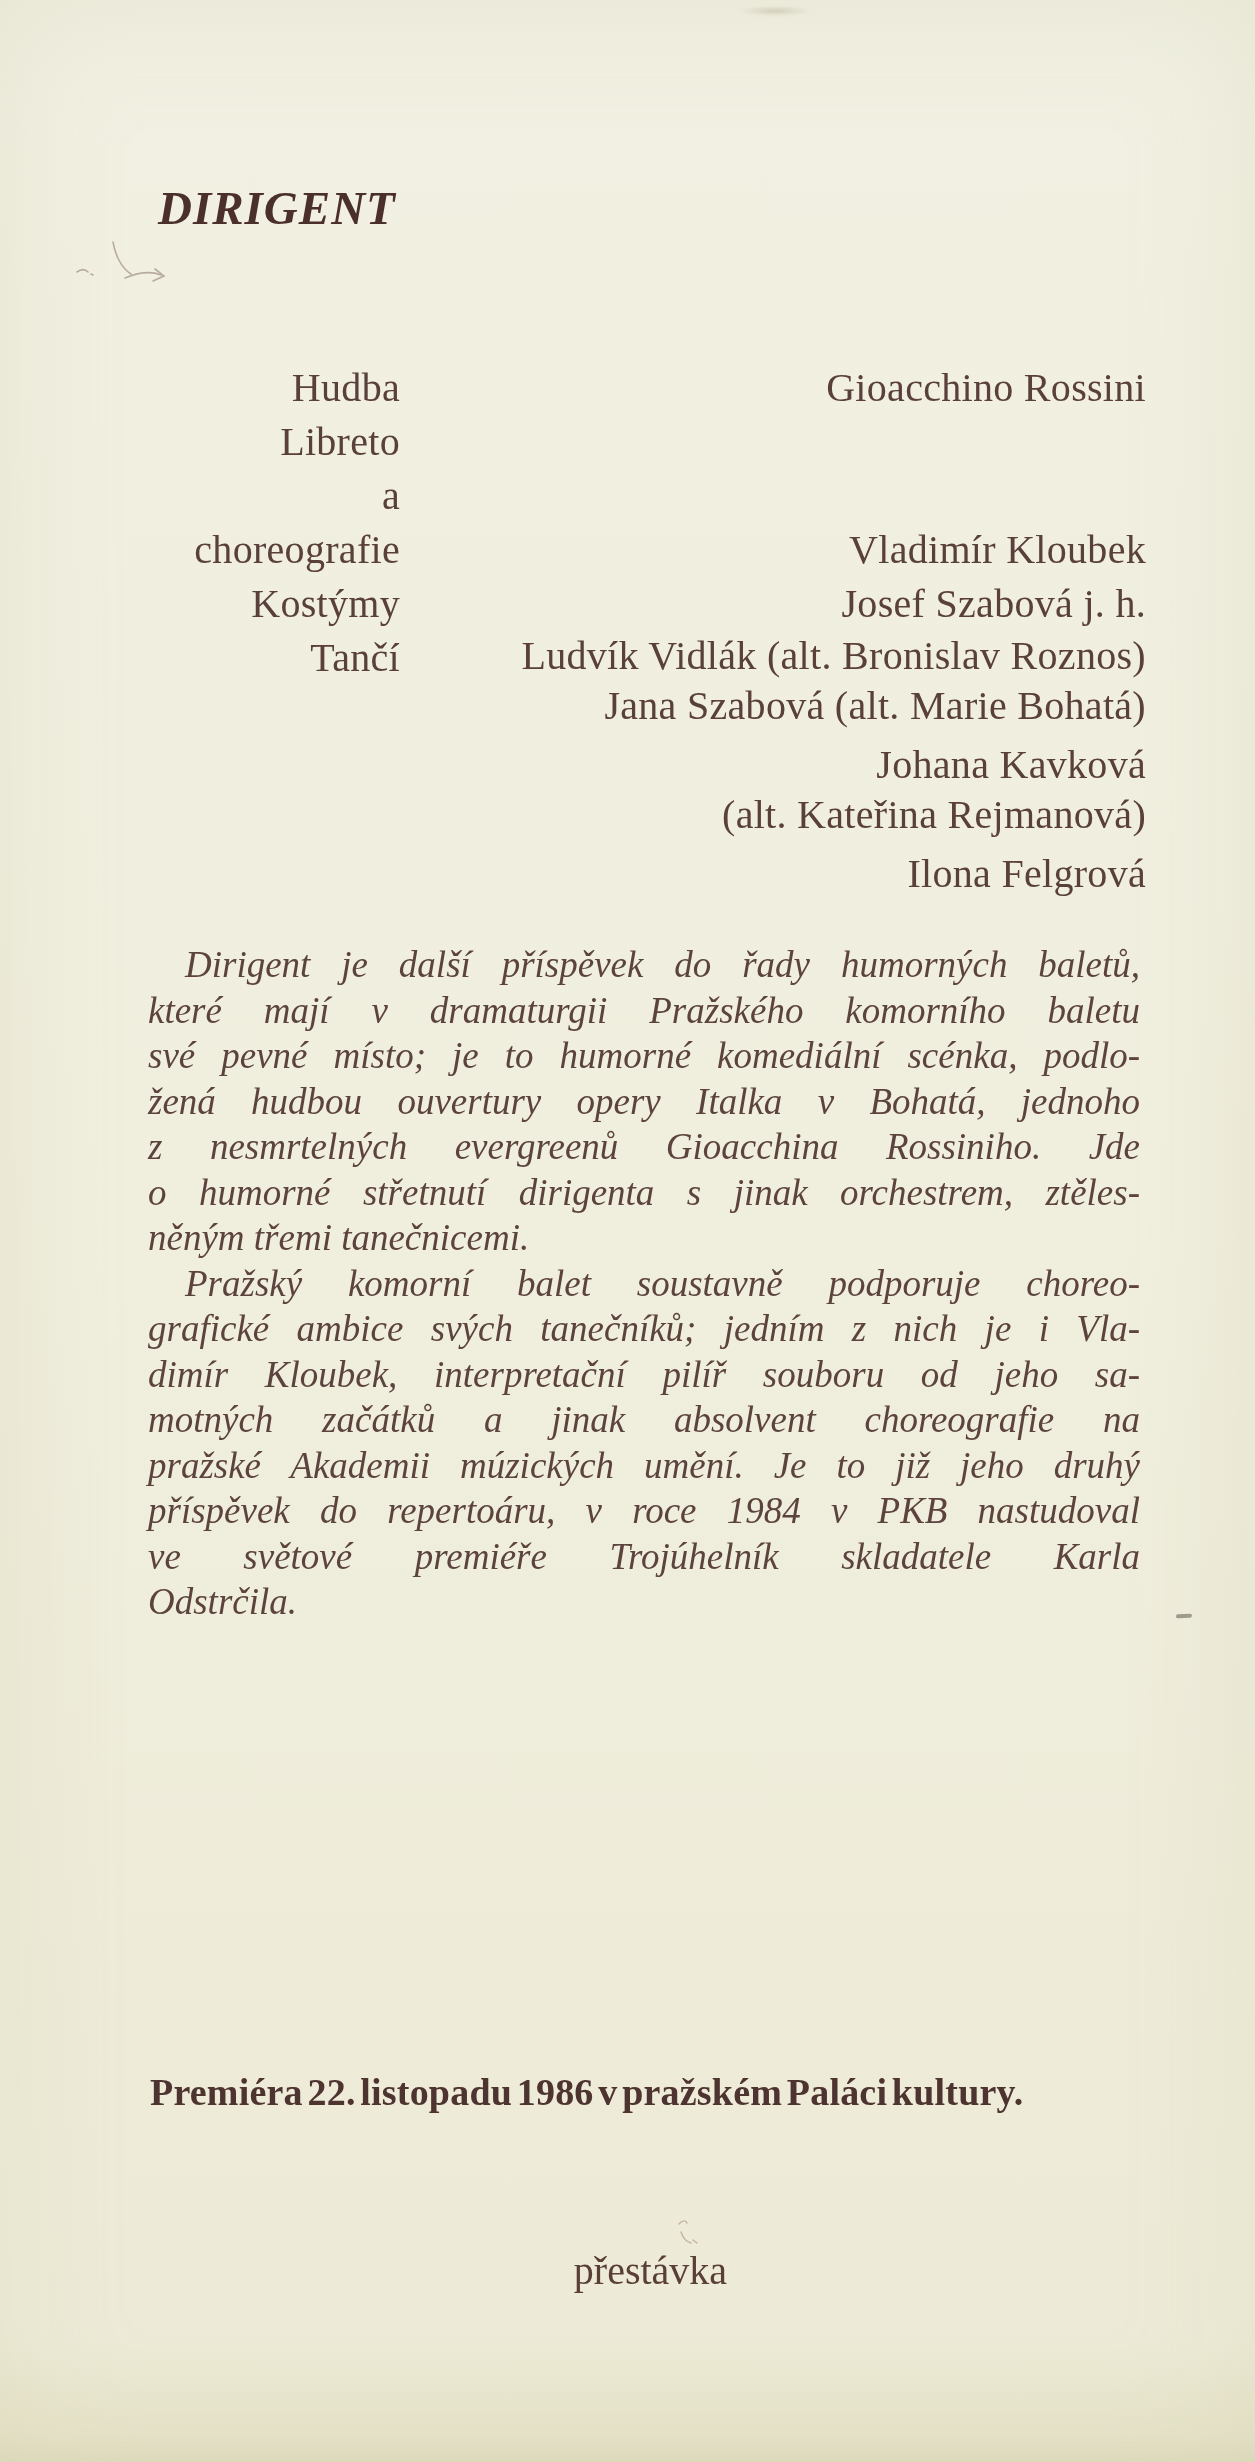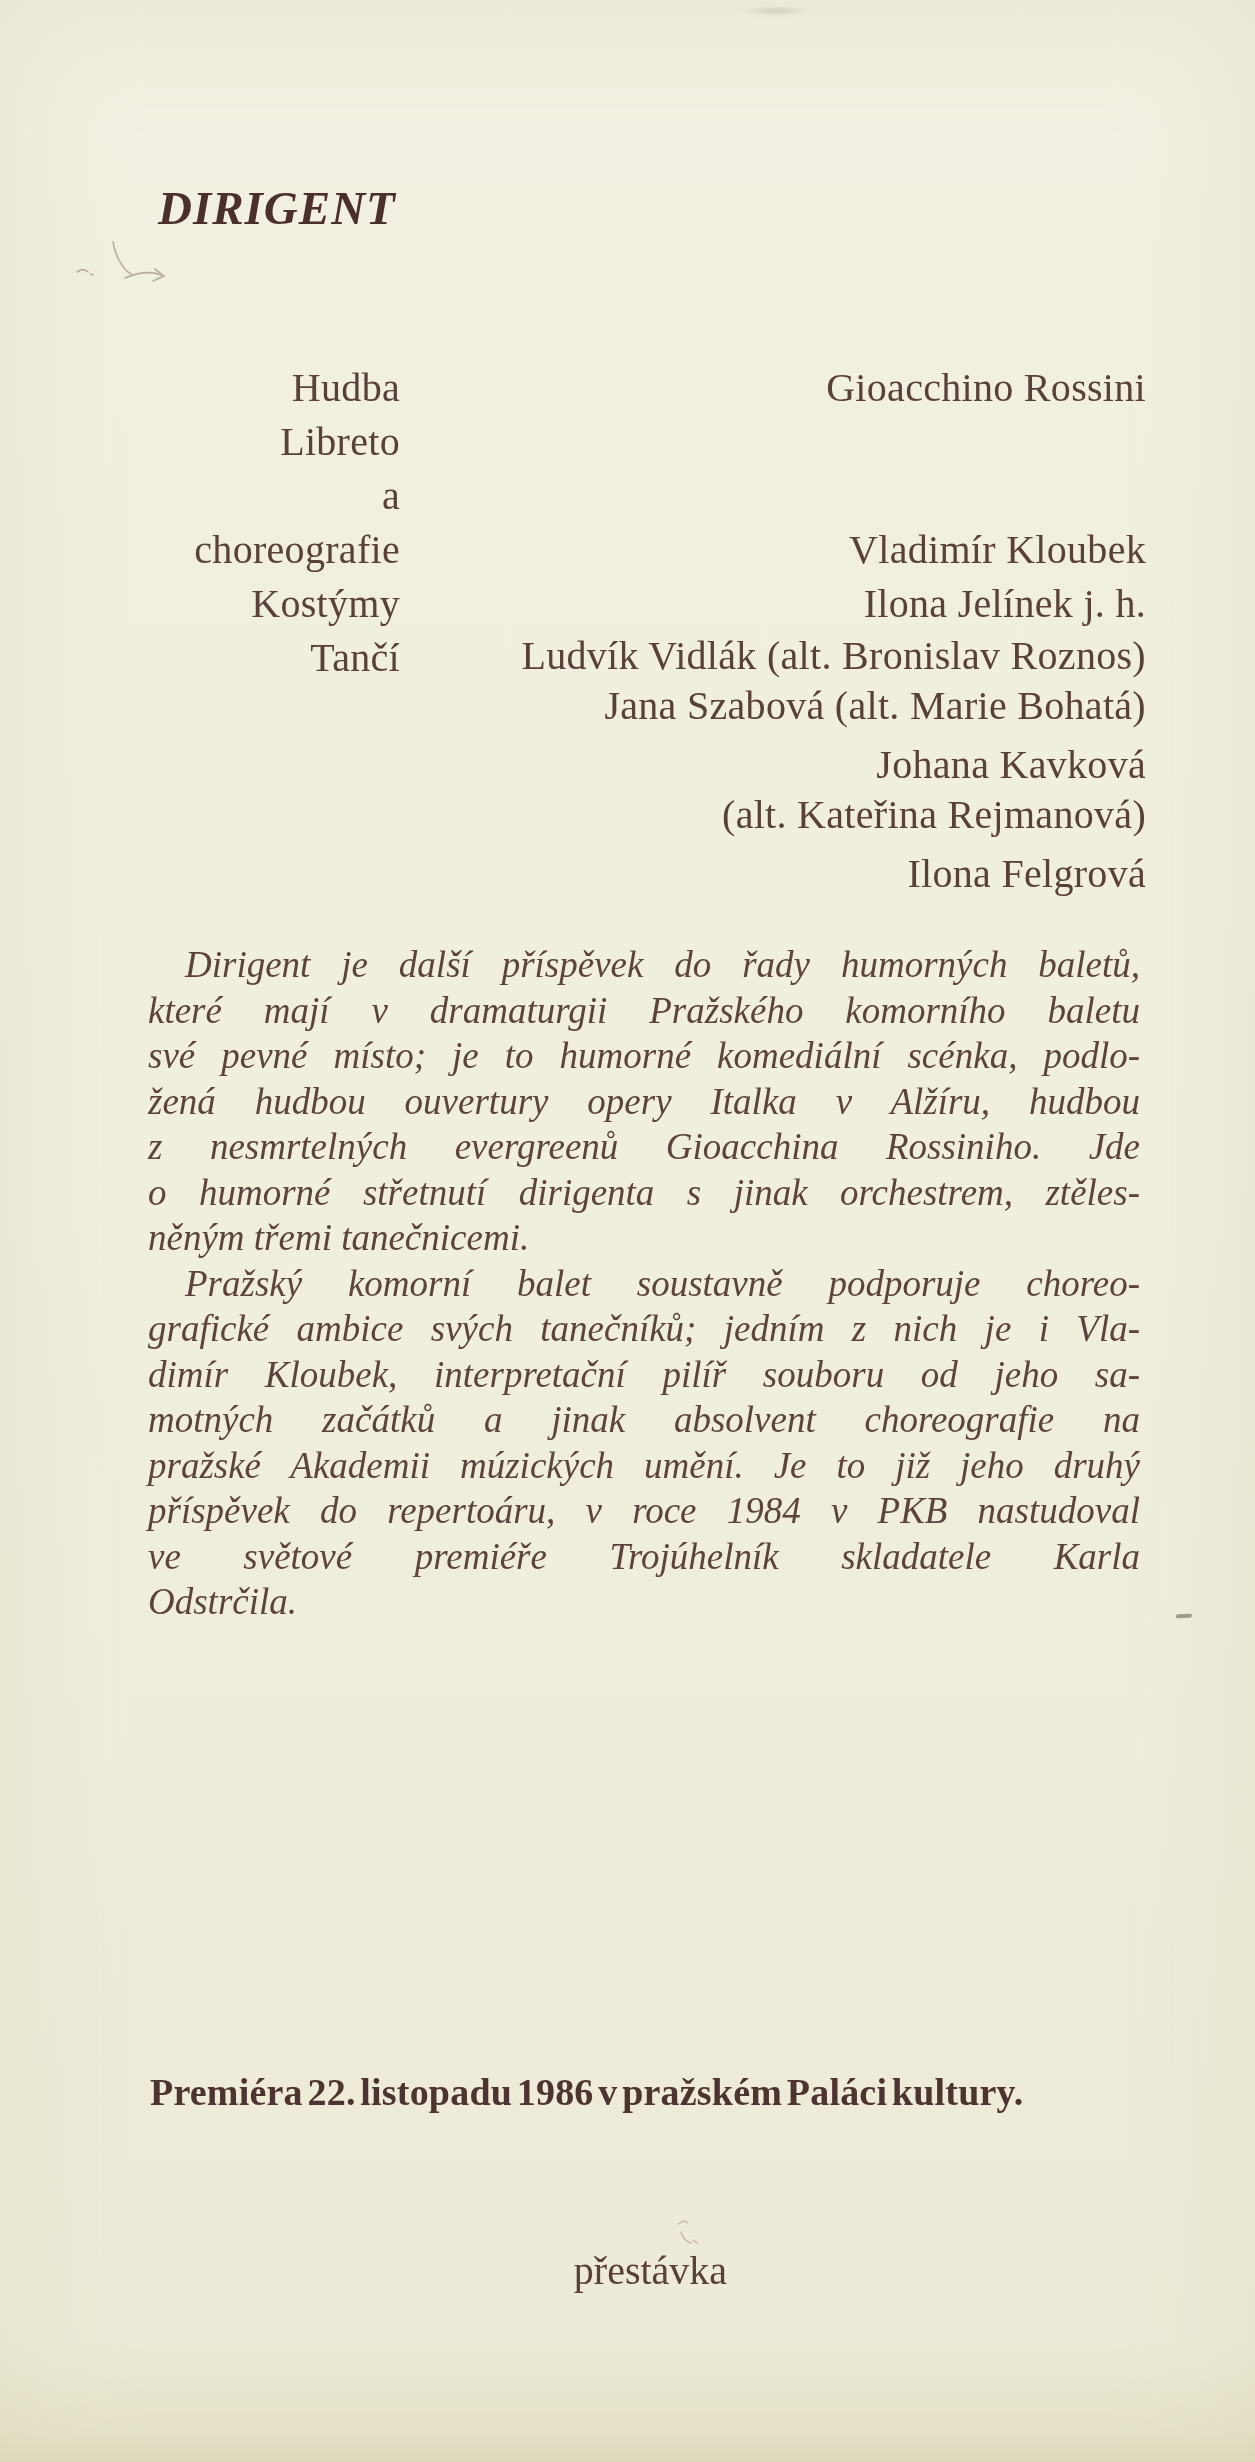--- a/index.html
+++ b/index.html
@@ -118,39 +118,39 @@
     <div class="crow">
       <div class="clabel">a</div>
       <div class="cvalue"></div>
     </div>
     <div class="crow">
       <div class="clabel">choreografie</div>
       <div class="cvalue">Vladimír Kloubek</div>
     </div>
     <div class="crow">
       <div class="clabel">Kostýmy</div>
-      <div class="cvalue">Ilona Jelínek j. h.</div>
+      <div class="cvalue">Josef Szabová j. h.</div>
     </div>
     <div class="crow">
       <div class="clabel">Tančí</div>
       <div class="cvalue cast">
         <div class="cast-line">Ludvík Vidlák (alt. Bronislav Roznos)</div>
         <div class="cast-line">Jana Szabová (alt. Marie Bohatá)</div>
         <div class="cast-line gap">Johana Kavková</div>
         <div class="cast-line">(alt. Kateřina Rejmanová)</div>
         <div class="cast-line gap">Ilona Felgrová</div>
       </div>
     </div>
   </div>
 
   <div class="essay">
     <div class="eline indent">Dirigent je další příspěvek do řady humorných baletů,</div>
     <div class="eline">které mají v dramaturgii Pražského komorního baletu</div>
     <div class="eline">své pevné místo; je to humorné komediální scénka, podlo-</div>
-    <div class="eline">žená hudbou ouvertury opery Italka v Alžíru, hudbou</div>
+    <div class="eline">žená hudbou ouvertury opery Italka v Bohatá, jednoho</div>
     <div class="eline">z nesmrtelných evergreenů Gioacchina Rossiniho. Jde</div>
     <div class="eline">o humorné střetnutí dirigenta s jinak orchestrem, ztěles-</div>
     <div class="eline end">něným třemi tanečnicemi.</div>
     <div class="eline indent">Pražský komorní balet soustavně podporuje choreo-</div>
     <div class="eline">grafické ambice svých tanečníků; jedním z nich je i Vla-</div>
     <div class="eline">dimír Kloubek, interpretační pilíř souboru od jeho sa-</div>
     <div class="eline">motných začátků a jinak absolvent choreografie na</div>
     <div class="eline">pražské Akademii múzických umění. Je to již jeho druhý</div>
     <div class="eline">příspěvek do repertoáru, v roce 1984 v PKB nastudoval</div>
     <div class="eline">ve světové premiéře Trojúhelník skladatele Karla</div>

